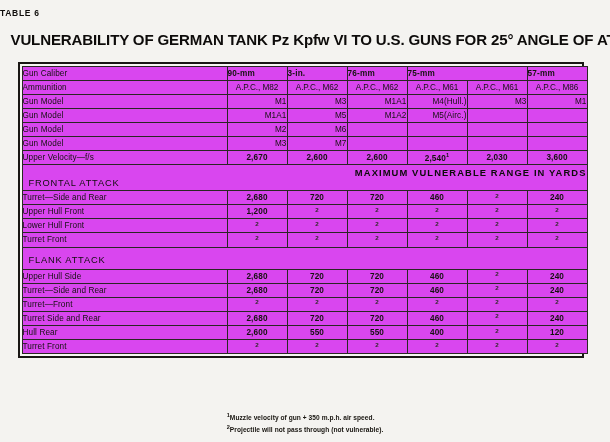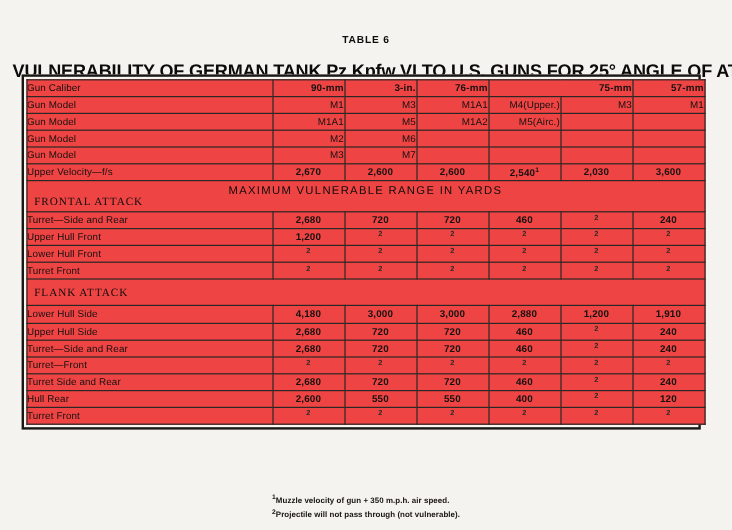--- a/index.html
+++ b/index.html
@@ -15,25 +15,25 @@
     overflow: hidden;
     position: relative;
   }
   .page {
     width: 610px;
     height: 442px;
     position: relative;
     background: #f4f3f0;
   }
   .table-num {
-    text-align: center;
+    text-align: left;
     font-size: 8.5px;
     font-weight: bold;
     letter-spacing: 0.7px;
-    padding-top: 28px;
+    padding-top: 8px;
     color: #100e0c;
   }
   .main-title {
     text-align: center;
     font-size: 15.3px;
     font-weight: bold;
     letter-spacing: -0.15px;
     margin-top: 13px;
     padding: 0 6px;
     white-space: nowrap;
@@ -47,21 +47,21 @@
     width: 566px;
     border: 2.5px solid #1a1715;
     background: #f7f6f3;
     box-sizing: border-box;
     padding: 1.5px;
   }
   table.grid {
     border-collapse: collapse;
     width: 100%;
     table-layout: fixed;
-    background: #ef4444;
+    background: #d946ef;
   }
   table.grid td {
     border: 0.9px solid #2a2724;
     font-size: 8.2px;
     height: 13.1px;
     padding: 0;
     vertical-align: middle;
     overflow: hidden;
     white-space: nowrap;
   }
@@ -74,21 +74,21 @@
     letter-spacing: 0.1px;
     text-align: left;
   }
   .val {
     text-align: center;
     font-weight: bold;
     font-size: 8.4px;
     letter-spacing: 0.15px;
   }
   .hdr {
-    text-align: right;
+    text-align: left;
     font-weight: bold;
     font-size: 8.4px;
     letter-spacing: 0.2px;
   }
   .ammo {
     text-align: center;
     font-size: 8.3px;
     letter-spacing: -0.05px;
     font-weight: normal;
   }
@@ -120,30 +120,29 @@
     position: relative;
     height: 25px;
   }
   .band-title {
     position: absolute;
     left: 6px;
     bottom: 2px;
     font-size: 9.3px;
     letter-spacing: 0.8px;
     color: #0f0d0b;
-    font-family: Liberation Serif, serif;
   }
   .band-center {
     position: absolute;
     left: 0;
     right: 0;
     top: 1.5px;
-    text-align: center;
+    text-align: right;
     font-size: 9.4px;
-    font-weight: normal;
+    font-weight: bold;
     letter-spacing: 1.1px;
     color: #0d0b0a;
   }
   tr.band-small td { height: 21px; }
   .band-inner.small { height: 21px; }
   .band-inner.small .band-title { bottom: 4px; }
 
   .footnotes {
     position: absolute;
     left: 0;
@@ -182,25 +181,34 @@
       <tbody id="table-body">
           <tr>
             <td class="lbl">Gun Caliber</td>
             <td class="hdr" colspan="1">90-mm</td>
             <td class="hdr" colspan="1">3-in.</td>
             <td class="hdr" colspan="1">76-mm</td>
             <td class="hdr" colspan="2">75-mm</td>
             <td class="hdr" colspan="1">57-mm</td>
           </tr>
           <tr>
+            <td class="lbl">Ammunition</td>
+            <td class="ammo">A.P.C., M82</td>
+            <td class="ammo">A.P.C., M62</td>
+            <td class="ammo">A.P.C., M62</td>
+            <td class="ammo">A.P.C., M61</td>
+            <td class="ammo">A.P.C., M61</td>
+            <td class="ammo">A.P.C., M86</td>
+          </tr>
+          <tr>
             <td class="lbl">Gun Model</td>
             <td class="model">M1</td>
             <td class="model">M3</td>
             <td class="model">M1A1</td>
-            <td class="model">M4(Upper.)</td>
+            <td class="model">M4(Hull.)</td>
             <td class="model">M3</td>
             <td class="model">M1</td>
           </tr>
           <tr>
             <td class="lbl">Gun Model</td>
             <td class="model">M1A1</td>
             <td class="model">M5</td>
             <td class="model">M1A2</td>
             <td class="model">M5(Airc.)</td>
             <td class="model"></td>
@@ -278,29 +286,20 @@
             <td class="val"><span class="fn">2</span></td>
           </tr>
           <tr class="band band-small">
             <td colspan="7">
               <div class="band-inner small">
                 <div class="band-title">FLANK ATTACK</div>
               </div>
             </td>
           </tr>
           <tr>
-            <td class="lbl">Lower Hull Side</td>
-            <td class="val">4,180</td>
-            <td class="val">3,000</td>
-            <td class="val">3,000</td>
-            <td class="val">2,880</td>
-            <td class="val">1,200</td>
-            <td class="val">1,910</td>
-          </tr>
-          <tr>
             <td class="lbl">Upper Hull Side</td>
             <td class="val">2,680</td>
             <td class="val">720</td>
             <td class="val">720</td>
             <td class="val">460</td>
             <td class="val"><span class="fn">2</span></td>
             <td class="val">240</td>
           </tr>
           <tr>
             <td class="lbl">Turret—Side and Rear</td>

